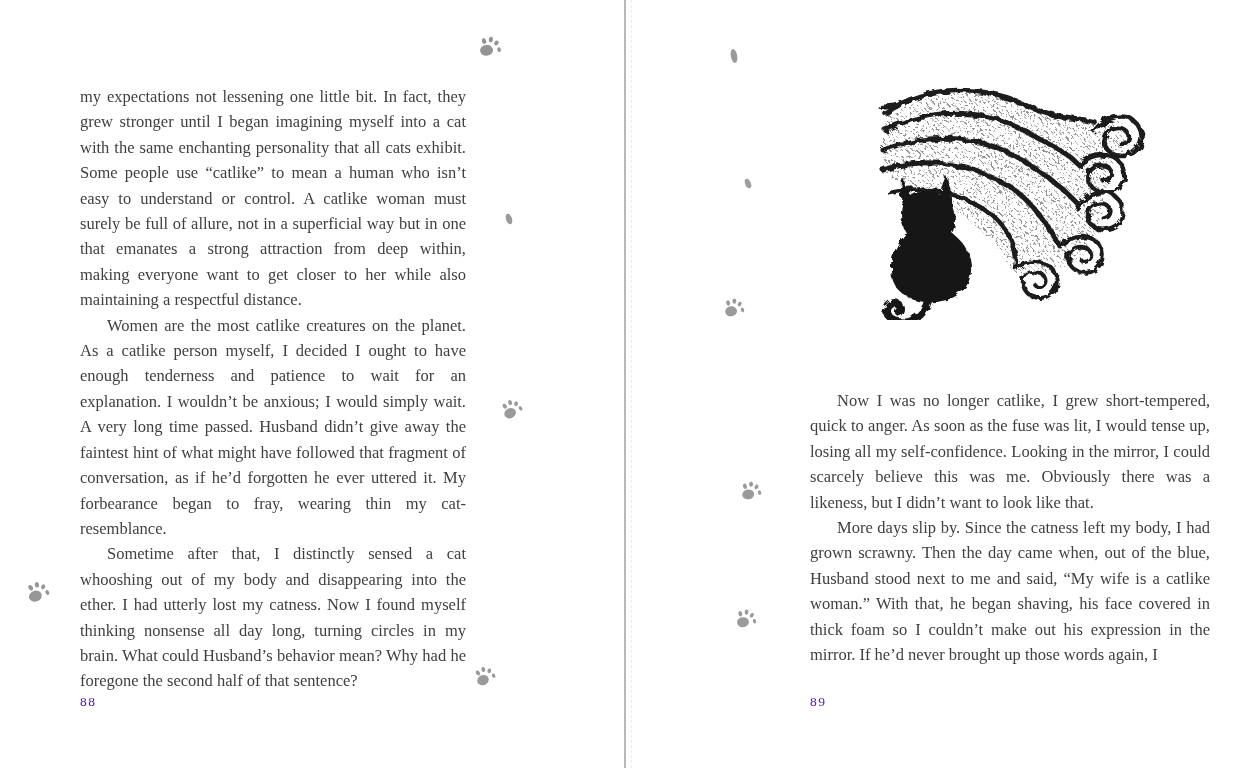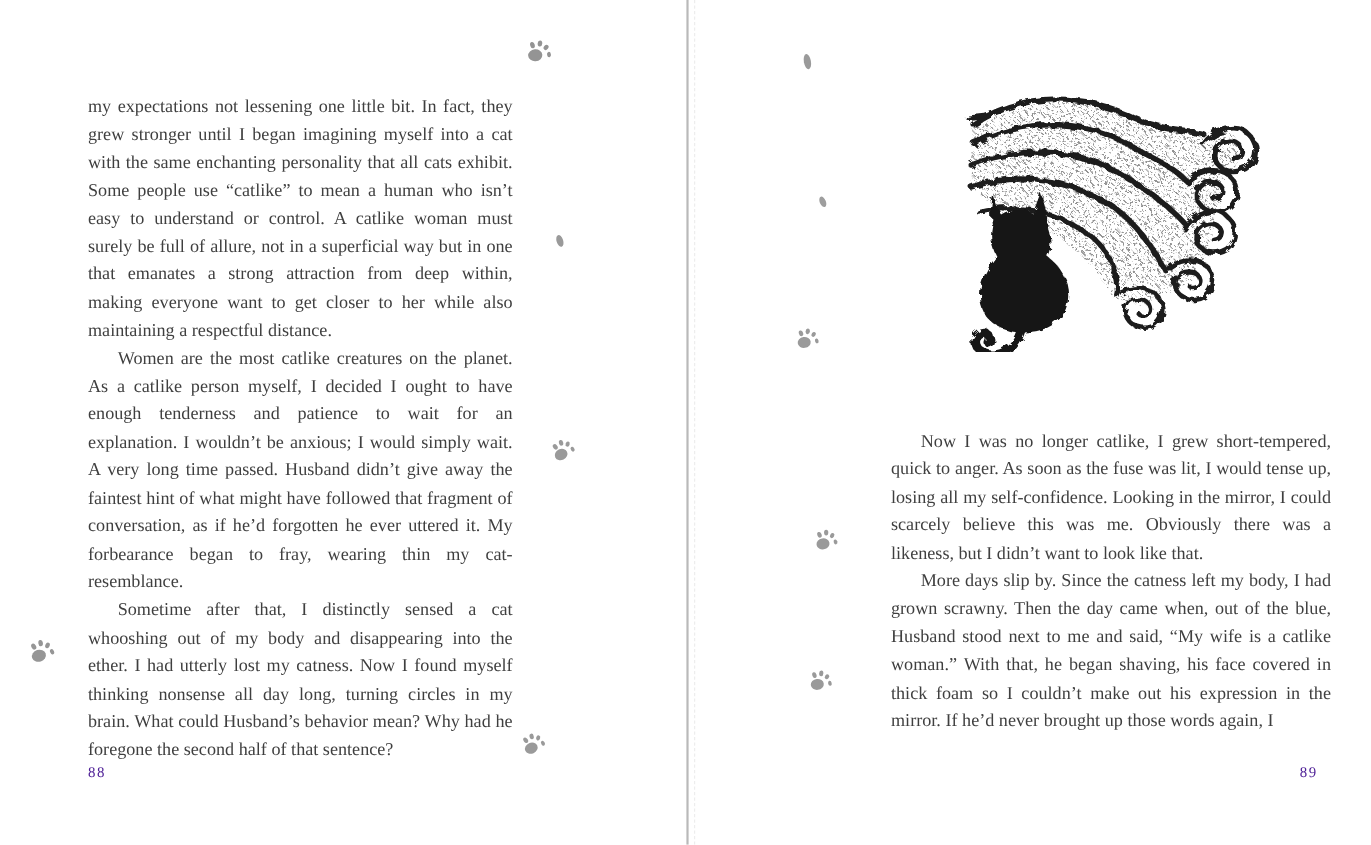--- a/index.html
+++ b/index.html
@@ -27,21 +27,21 @@
   }
   .text-col p{margin:0;padding:0;}
   .text-col p.indent{text-indent:27px;}
   .col-left{left:80px;top:84px;width:386px;}
   .col-right{left:162px;top:388px;width:400px;}
   .page-num{
     position:absolute;
     font-size:13.5px;letter-spacing:1.5px;color:#4c1d95;
   }
   .page-num-left{left:80px;top:694px;}
-  .page-num-right{left:162px;top:694px;width:388px;text-align:right;}
+  .page-num-right{left:162px;top:694px;width:388px;}
   .illus{position:absolute;left:222px;top:75px;width:300px;height:245px;}
   .paw{position:absolute;}
   .paw svg{display:block;}
   #defs-svg{position:absolute;width:0;height:0;overflow:hidden;}
 </style>
 </head>
 <body>
 
 <svg id="defs-svg" aria-hidden="true">
   <defs>

